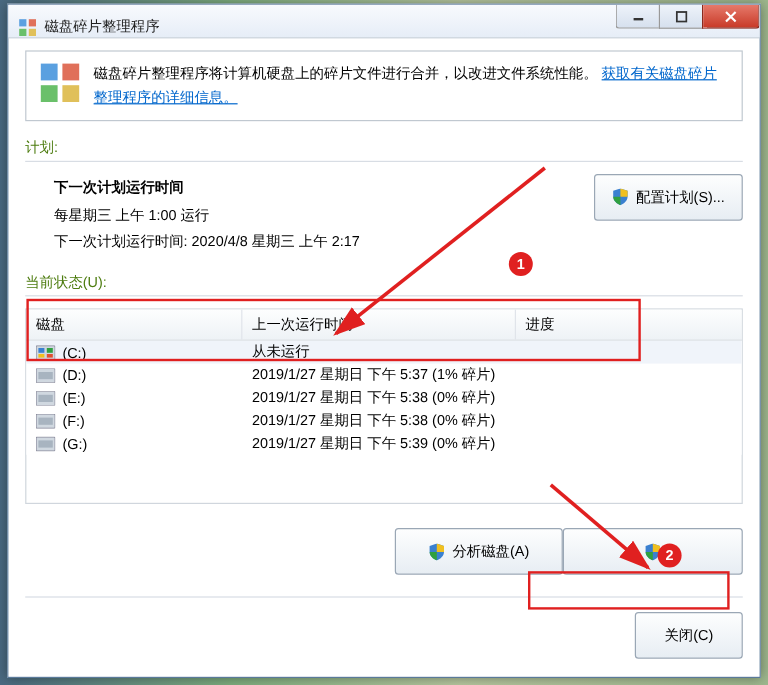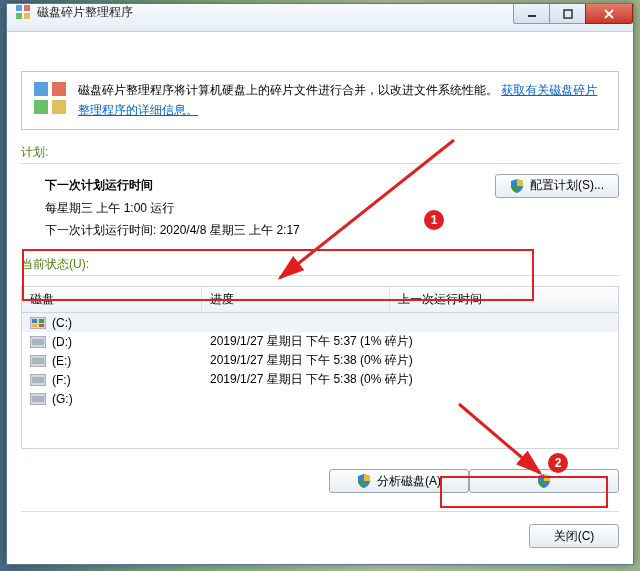--- a/index.html
+++ b/index.html
@@ -21,53 +21,53 @@
     height: 562px;
     background: #fff;
     border: 1px solid #5a7a9a;
     box-shadow: 0 0 10px rgba(0,0,0,0.4);
   }
   .titlebar {
     height: 28px;
     background: linear-gradient(#f8fafd, #e6edf7);
     border-bottom: 1px solid #c8d0da;
     display: flex;
-    align-items: flex-start;
+    align-items: flex-end;
     padding-left: 8px;
     position: relative;
   }
   .title-icon { width:16px; height:16px; margin-right:6px; }
   .title-text { color:#222; }
   .win-controls { position:absolute; right:0; top:0; display:flex; }
   .win-btn {
     width:36px; height:20px; border:1px solid #999;
     border-top:none;
     display:flex; align-items:center; justify-content:center;
     font-size:12px; cursor:default;
     background:linear-gradient(#eef3fa,#d6e0ee);
   }
   .win-btn.min { border-right:none; border-bottom-left-radius:3px;}
   .win-btn.max { border-right:none;}
   .win-btn.close { width:48px; background:linear-gradient(#e67a6b,#c83a28); color:#fff; border-color:#8a2a1e; border-bottom-right-radius:3px;}
   .content { padding: 10px 14px 14px 14px; position:relative; }
   .info-box {
     border:1px solid #c0c8d0; padding:8px 10px;
-    display:flex; gap:10px;margin-top:29px;
+    display:flex; gap:10px;
   }
   .info-icon { width:36px; flex:0 0 36px;}
   .info-text { line-height:1.7; }
   .link { color:#0066cc; text-decoration:underline; cursor:pointer; }
   .section-label { margin-top:14px; color:#4d7c0f; }
   .divider { border-top:1px solid #d8dde4; margin:2px 0 10px 0; }
   .schedule-area { display:flex; }
   .schedule-text { flex:1; padding-left:24px; line-height:1.9;}
   .schedule-title { font-weight:bold;}
   .btn {
     display:inline-flex; align-items:center; justify-content:center;
-    height:24px; min-width:120px;
+    height:39px; min-width:120px;
     padding:0 14px;
     border:1px solid #9aa7b5;
     background:linear-gradient(#fdfefe,#e7edf3);
     border-radius:3px;
     font-family:inherit; font-size:12px;
     cursor:default; gap:6px;
   }
   .btn .shield { width:14px; height:14px;}
   .btn-row { display:flex; justify-content:flex-end; margin-top:20px;}
   .table-wrap { border:1px solid #d0d6dd; margin-top:8px;}
@@ -163,35 +163,36 @@
         </button>
       </div>
     </div>
 
     <div class="section-label" style="">当前状态(U):</div>
     <div class="divider"></div>
 
     <div class="table-wrap">
       <div class="thead">
         <div class="th col-disk">磁盘</div>
+        <div class="th col-last">上一次运行时间</div>
         <div class="th col-prog">进度</div>
-        <div class="th col-last">上一次运行时间</div>
       </div>
       <div class="tbody" id="tbody">
           <div class="trow sel">
             <div class="col-disk" style="display:flex;align-items:center">
               <span class="disk-icon"><svg viewBox="0 0 16 12">
                   <rect width="16" height="12" rx="1" fill="#d0d8e0" stroke="#889"></rect>
                   <rect x="2" y="2" width="5" height="4" fill="#3a80d0"></rect>
                   <rect x="9" y="2" width="5" height="4" fill="#30a040"></rect>
                   <rect x="2" y="7" width="5" height="3" fill="#f0c020"></rect>
                   <rect x="9" y="7" width="5" height="3" fill="#e05030"></rect>
                 </svg></span>
               <span>(C:)</span>
             </div>
+            <div class="col-last">从未运行</div>
             <div class="col-prog"></div>
           </div>
           <div class="trow">
             <div class="col-disk" style="display:flex;align-items:center">
               <span class="disk-icon"><svg viewBox="0 0 16 12">
                   <rect width="16" height="12" rx="1" fill="#d0d8e0" stroke="#889"></rect>
                   <rect x="2" y="3" width="12" height="6" fill="#a8b4c0"></rect>
                 </svg></span>
               <span>(D:)</span>
             </div>
@@ -221,20 +222,21 @@
             <div class="col-prog"></div>
           </div>
           <div class="trow">
             <div class="col-disk" style="display:flex;align-items:center">
               <span class="disk-icon"><svg viewBox="0 0 16 12">
                   <rect width="16" height="12" rx="1" fill="#d0d8e0" stroke="#889"></rect>
                   <rect x="2" y="3" width="12" height="6" fill="#a8b4c0"></rect>
                 </svg></span>
               <span>(G:)</span>
             </div>
+            <div class="col-last">2019/1/27 星期日 下午 5:39 (0% 碎片)</div>
             <div class="col-prog"></div>
           </div>
         </div>
       <div class="tbody-space"></div>
     </div>
 
 
     <div class="btn-row">
       <button class="btn" style="min-width:140px">
         <svg class="shield" viewBox="0 0 14 14">

